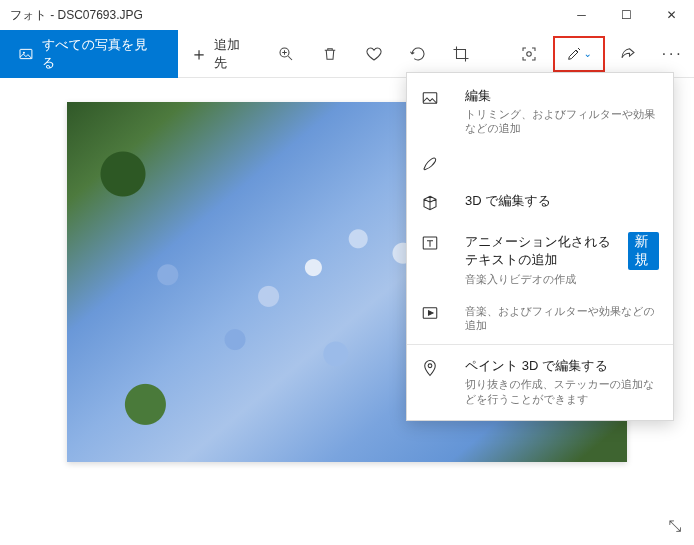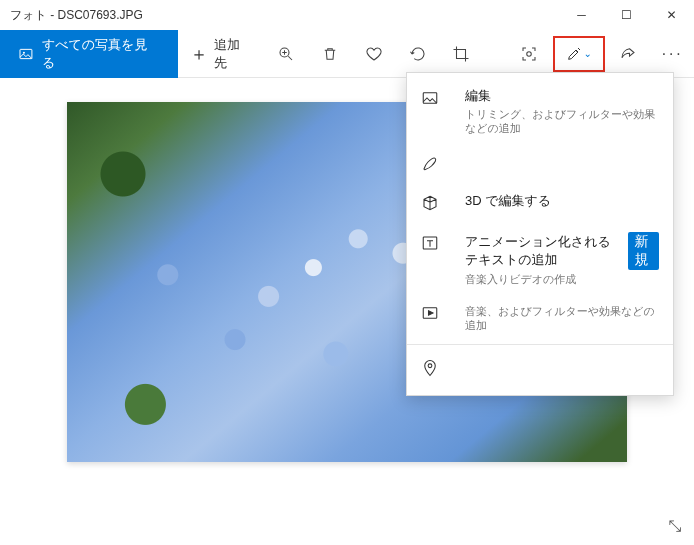--- a/index.html
+++ b/index.html
@@ -184,17 +184,21 @@
         <div class="mdesc">音楽、およびフィルターや効果などの追加</div>
       </div>
   </div>
   <div class="sep"></div>
   <div class="mitem">
     <div class="micon"><svg viewBox="0 0 24 24">
           <path d="M12 2a7 7 0 0 1 7 7c0 5-7 13-7 13S5 14 5 9a7 7 0 0 1 7-7z"></path>
           <circle cx="12" cy="9" r="2.5"></circle>
         </svg></div>
     <div class="mtext">
+        <div class="mtitle">
+          <span>ペイント 3D で編集する</span>
+        </div>
+        <div class="mdesc">切り抜きの作成、ステッカーの追加などを行うことができます</div>
       </div>
   </div>
 </div>
 
 <div class="resize">⤢</div>
 
 </body></html>

